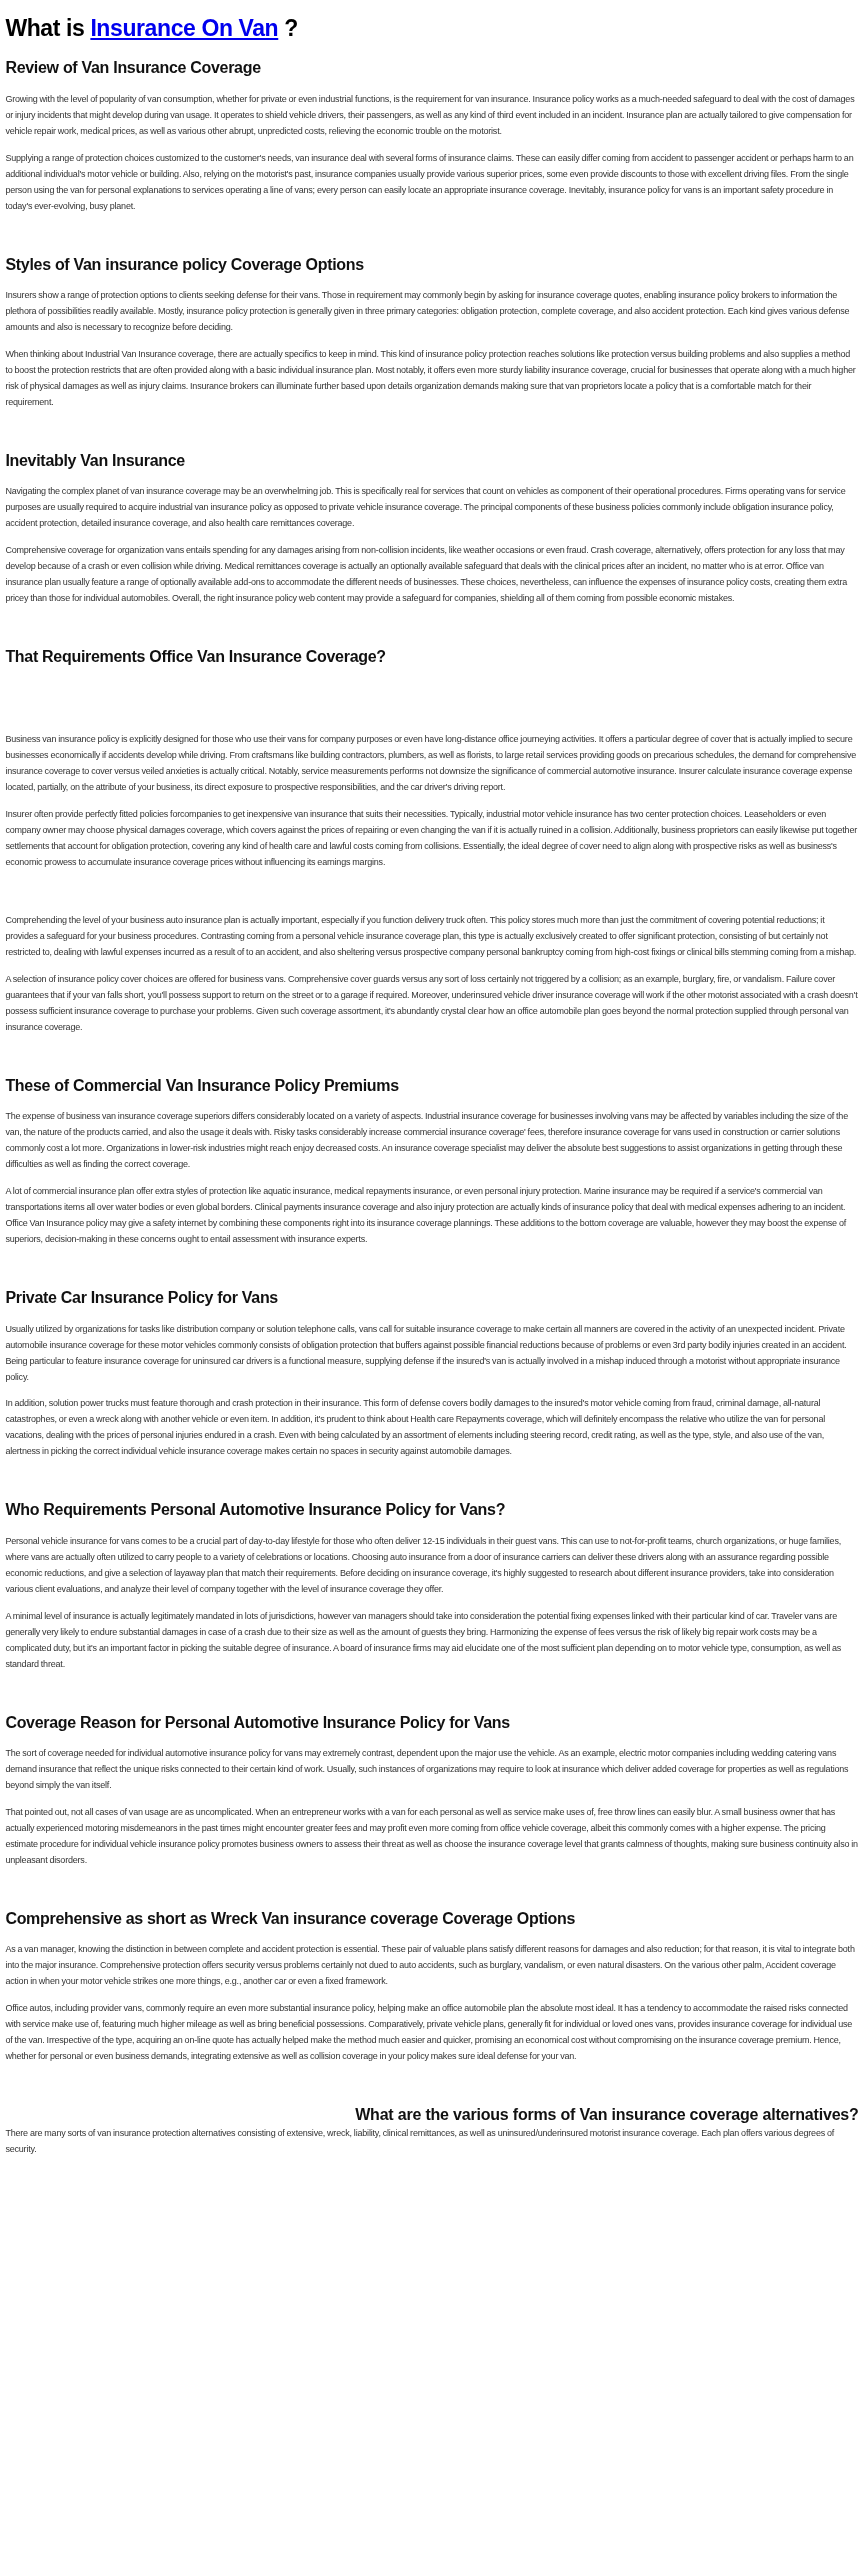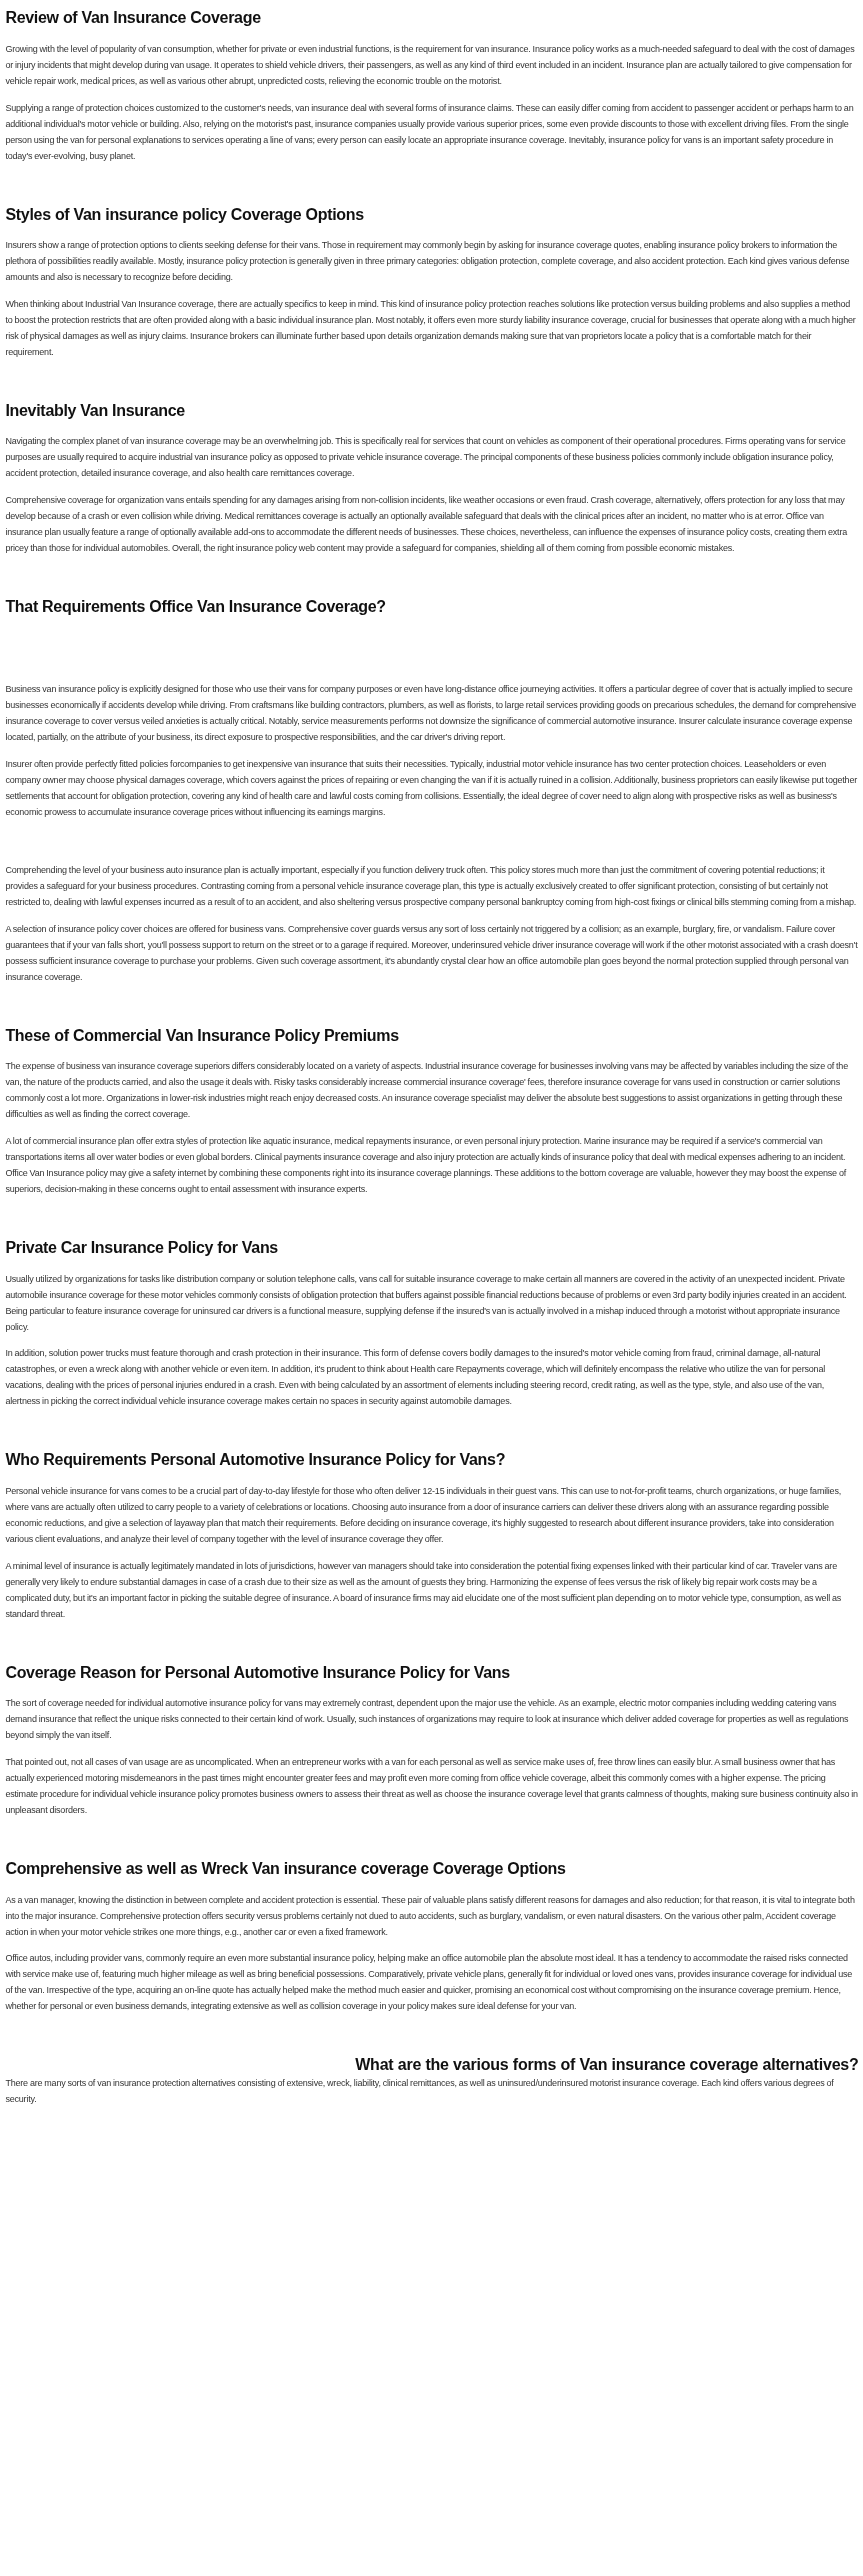--- a/index.html
+++ b/index.html
@@ -43,20 +43,21 @@
       word-spacing: -0.3px;
     }
     section { margin-bottom: 42px; }
     section.gap-after-title h2 { margin-bottom: 65px; }
     section.last { margin-bottom: 13.5px; }
   </style>
 </head>
 <body>
 
 <div class="page">
+  <h1><span>What is </span><a href="#">Insurance On Van</a><span> ?</span></h1>
 
   <section>
     <h2>Review of Van Insurance Coverage</h2>
     <p>Growing with the level of popularity of van consumption, whether for private or even industrial functions, is the requirement for van insurance. Insurance policy works as a much-needed safeguard to deal with the cost of damages or injury incidents that might develop during van usage. It operates to shield vehicle drivers, their passengers, as well as any kind of third event included in an incident. Insurance plan are actually tailored to give compensation for vehicle repair work, medical prices, as well as various other abrupt, unpredicted costs, relieving the economic trouble on the motorist.</p>
     <p>Supplying a range of protection choices customized to the customer's needs, van insurance deal with several forms of insurance claims. These can easily differ coming from accident to passenger accident or perhaps harm to an additional individual's motor vehicle or building. Also, relying on the motorist's past, insurance companies usually provide various superior prices, some even provide discounts to those with excellent driving files. From the single person using the van for personal explanations to services operating a line of vans; every person can easily locate an appropriate insurance coverage. Inevitably, insurance policy for vans is an important safety procedure in today's ever-evolving, busy planet.</p>
   </section>
 
   <section>
     <h2>Styles of Van insurance policy Coverage Options</h2>
     <p>Insurers show a range of protection options to clients seeking defense for their vans. Those in requirement may commonly begin by asking for insurance coverage quotes, enabling insurance policy brokers to information the plethora of possibilities readily available. Mostly, insurance policy protection is generally given in three primary categories: obligation protection, complete coverage, and also accident protection. Each kind gives various defense amounts and also is necessary to recognize before deciding.</p>
@@ -98,23 +99,23 @@
     <p>A minimal level of insurance is actually legitimately mandated in lots of jurisdictions, however van managers should take into consideration the potential fixing expenses linked with their particular kind of car. Traveler vans are generally very likely to endure substantial damages in case of a crash due to their size as well as the amount of guests they bring. Harmonizing the expense of fees versus the risk of likely big repair work costs may be a complicated duty, but it's an important factor in picking the suitable degree of insurance. A board of insurance firms may aid elucidate one of the most sufficient plan depending on to motor vehicle type, consumption, as well as standard threat.</p>
   </section>
 
   <section>
     <h2>Coverage Reason for Personal Automotive Insurance Policy for Vans</h2>
     <p>The sort of coverage needed for individual automotive insurance policy for vans may extremely contrast, dependent upon the major use the vehicle. As an example, electric motor companies including wedding catering vans demand insurance that reflect the unique risks connected to their certain kind of work. Usually, such instances of organizations may require to look at insurance which deliver added coverage for properties as well as regulations beyond simply the van itself.</p>
     <p>That pointed out, not all cases of van usage are as uncomplicated. When an entrepreneur works with a van for each personal as well as service make uses of, free throw lines can easily blur. A small business owner that has actually experienced motoring misdemeanors in the past times might encounter greater fees and may profit even more coming from office vehicle coverage, albeit this commonly comes with a higher expense. The pricing estimate procedure for individual vehicle insurance policy promotes business owners to assess their threat as well as choose the insurance coverage level that grants calmness of thoughts, making sure business continuity also in unpleasant disorders.</p>
   </section>
 
   <section>
-    <h2>Comprehensive as well as Wreck Van insurance coverage Coverage Options</h2>
+    <h2>Comprehensive as short as Wreck Van insurance coverage Coverage Options</h2>
     <p>As a van manager, knowing the distinction in between complete and accident protection is essential. These pair of valuable plans satisfy different reasons for damages and also reduction; for that reason, it is vital to integrate both into the major insurance. Comprehensive protection offers security versus problems certainly not dued to auto accidents, such as burglary, vandalism, or even natural disasters. On the various other palm, Accident coverage action in when your motor vehicle strikes one more things, e.g., another car or even a fixed framework.</p>
     <p>Office autos, including provider vans, commonly require an even more substantial insurance policy, helping make an office automobile plan the absolute most ideal. It has a tendency to accommodate the raised risks connected with service make use of, featuring much higher mileage as well as bring beneficial possessions. Comparatively, private vehicle plans, generally fit for individual or loved ones vans, provides insurance coverage for individual use of the van. Irrespective of the type, acquiring an on-line quote has actually helped make the method much easier and quicker, promising an economical cost without compromising on the insurance coverage premium. Hence, whether for personal or even business demands, integrating extensive as well as collision coverage in your policy makes sure ideal defense for your van.</p>
   </section>
 
   <section class="last">
     <h3>What are the various forms of Van insurance coverage alternatives?</h3>
-    <p>There are many sorts of van insurance protection alternatives consisting of extensive, wreck, liability, clinical remittances, as well as uninsured/underinsured motorist insurance coverage. Each kind offers various degrees of security.</p>
+    <p>There are many sorts of van insurance protection alternatives consisting of extensive, wreck, liability, clinical remittances, as well as uninsured/underinsured motorist insurance coverage. Each plan offers various degrees of security.</p>
   </section>
 </div>
 
 
 </body></html>

